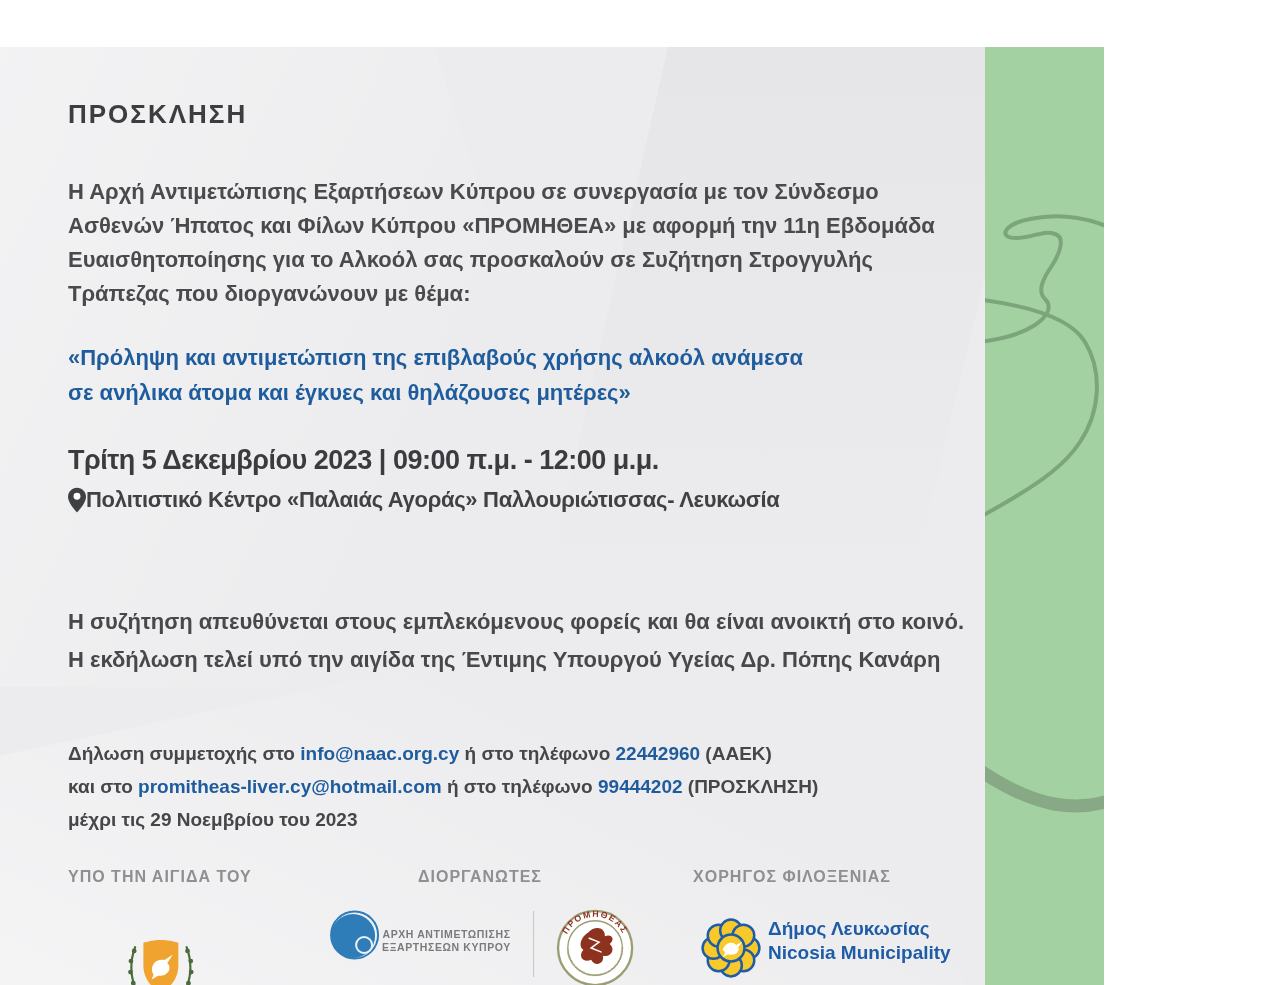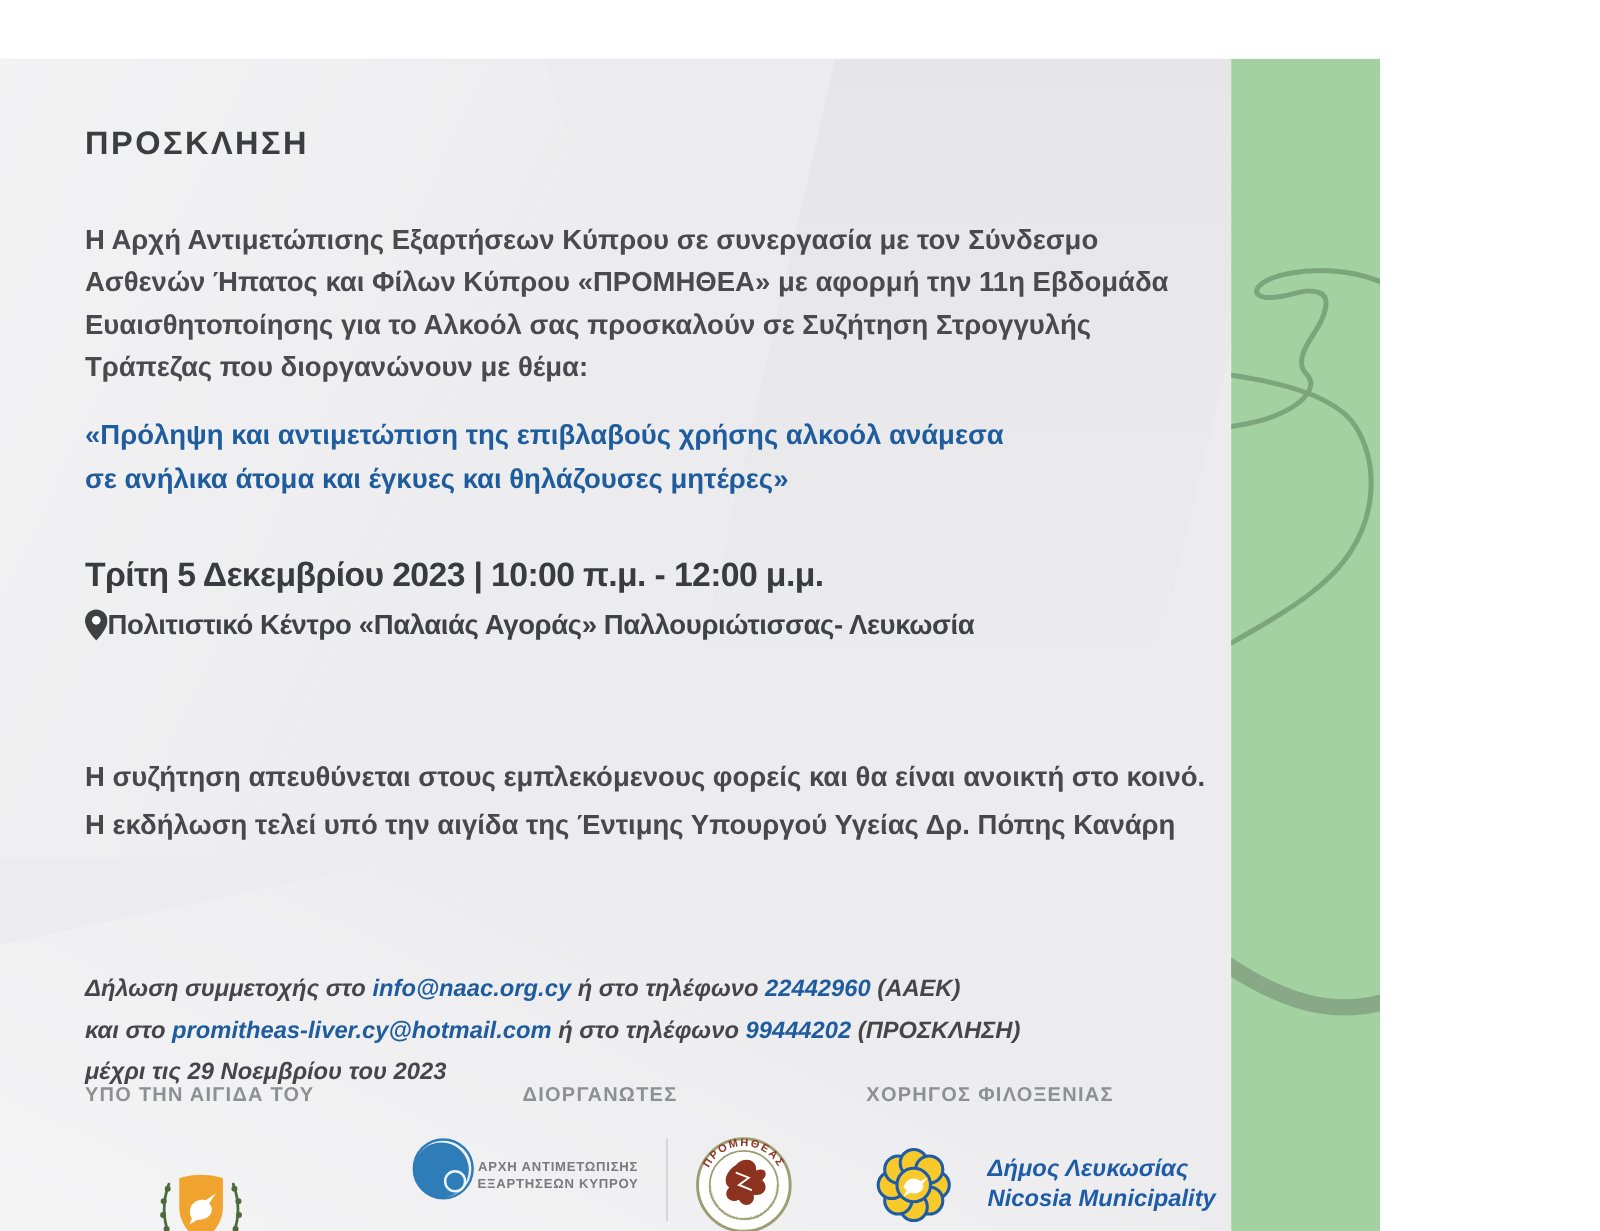--- a/index.html
+++ b/index.html
@@ -49,21 +49,21 @@
     color: #3c3d41;
   }
 
   .intro {
     position: absolute; left: 68px; top: 128px;
     font-size: 22px; font-weight: 600; line-height: 34px;
     color: #4a4a4e;
   }
 
   .topic {
-    position: absolute; left: 68px; top: 283px;
+    position: absolute; left: 68px; top: 293px;
     font-size: 22px; font-weight: bold; line-height: 35px;
     color: #1e5c9d;
   }
 
   .datetime {
     position: absolute; left: 68px; top: 398px;
     font-size: 27px; font-weight: bold; letter-spacing: -0.5px;
     color: #3a3b3f;
   }
 
@@ -75,24 +75,23 @@
   }
   .location-row svg { flex: 0 0 auto; display: block; }
 
   .audience {
     position: absolute; left: 68px; top: 556px;
     font-size: 22px; font-weight: 600; line-height: 38px;
     color: #48484c;
   }
 
   .registration {
-    position: absolute; left: 68px; top: 728px;
+    position: absolute; left: 68px; top: 690px;
     font-size: 19px; font-weight: 600; line-height: 33px;
     color: #46464a;
-    font-style: italic;
   }
   .reg-link { color: #1e5c9d; font-weight: bold; }
 
   .footer-heading {
     position: absolute; top: 821px;
     font-size: 16px; font-weight: 600; letter-spacing: 1px;
     color: #8e8f93;
     white-space: nowrap;
   }
   .fh-auspices { left: 68px; }
@@ -119,21 +118,21 @@
     font-size: 10.5px; font-weight: 600; letter-spacing: .6px; line-height: 13px;
     color: #797a7d;
   }
   .org-divider {
     width: 1px; height: 66px; margin-top: 2px;
     background: #c7c7c9;
   }
 
   .nicosia-block {
     position: absolute; left: 700px; top: 870px;
-    display: flex; align-items: center; gap: 28px; font-style: italic;
+    display: flex; align-items: flex-start; gap: 6px;
   }
   .nicosia-name {
     font-size: 19px; font-weight: 600; line-height: 24px;
     color: #1f5ca8;
   }
 </style>
 </head>
 <body>
 
 <div class="canvas">
@@ -161,21 +160,21 @@
     <div>Ασθενών Ήπατος και Φίλων Κύπρου «ΠΡΟΜΗΘΕΑ» με αφορμή την 11η Εβδομάδα</div>
     <div>Ευαισθητοποίησης για το Αλκοόλ σας προσκαλούν σε Συζήτηση Στρογγυλής</div>
     <div>Τράπεζας που διοργανώνουν με θέμα:</div>
   </div>
 
   <div class="topic">
     <div>«Πρόληψη και αντιμετώπιση της επιβλαβούς χρήσης αλκοόλ ανάμεσα</div>
     <div>σε ανήλικα άτομα και έγκυες και θηλάζουσες μητέρες»</div>
   </div>
 
-  <div class="datetime">Τρίτη 5 Δεκεμβρίου 2023 | 10:00 π.μ. - 12:00 μ.μ.</div>
+  <div class="datetime">Τρίτη 5 Δεκεμβρίου 2023 | 09:00 π.μ. - 12:00 μ.μ.</div>
 
   <div class="location-row">
     <svg width="18" height="26" viewBox="0 0 24 33">
       <path d="M12 0 C5.4 0 0 5.4 0 12 C0 21 12 33 12 33 C12 33 24 21 24 12 C24 5.4 18.6 0 12 0 Z" fill="#3e4044"></path>
       <circle cx="12" cy="11.5" r="4.6" fill="#ffffff"></circle>
     </svg>
     <span>Πολιτιστικό Κέντρο «Παλαιάς Αγοράς» Παλλουριώτισσας- Λευκωσία</span>
   </div>
 
   <div class="audience">

